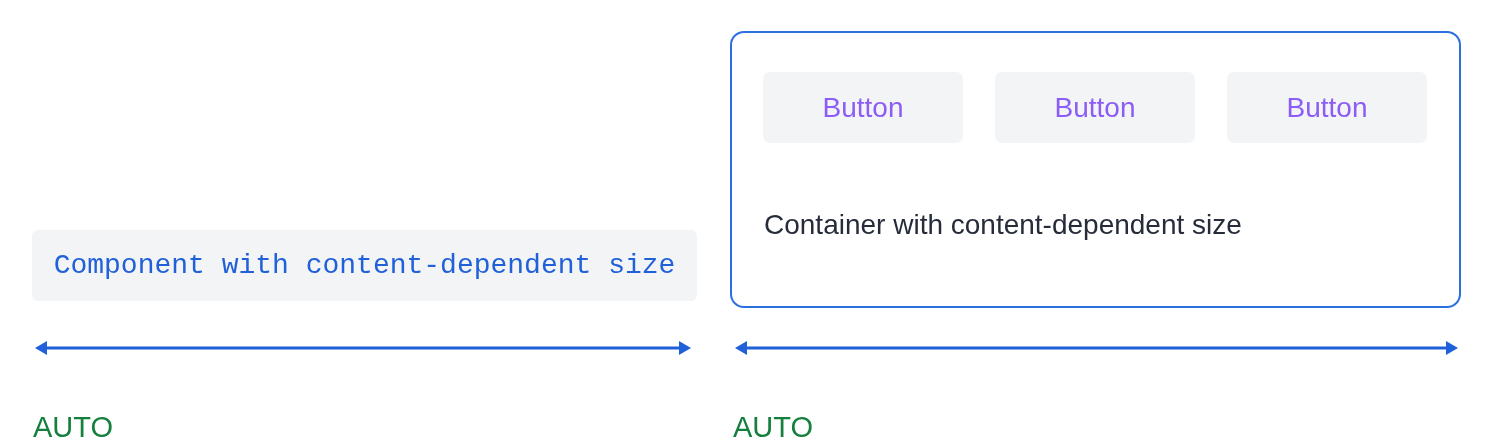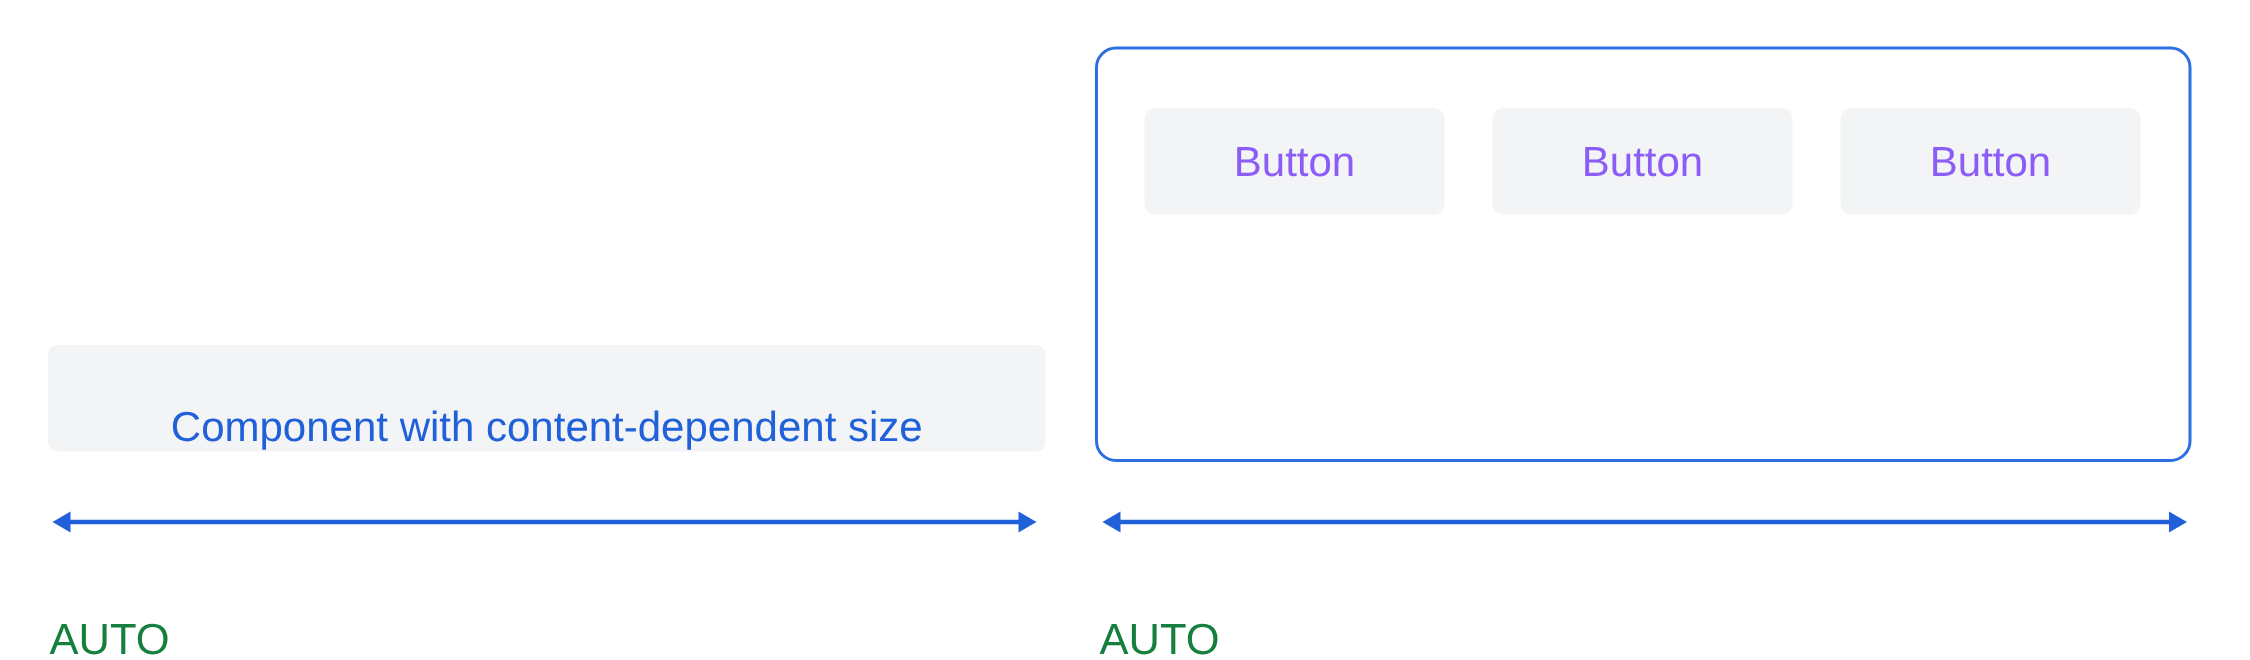--- a/index.html
+++ b/index.html
@@ -4,22 +4,22 @@
   <style>
     html, body { margin: 0; padding: 0; }
     body {
       width: 1500px; height: 440px; background: #ffffff;
       position: relative; overflow: hidden;
       font-family: "Liberation Sans", "DejaVu Sans", sans-serif;
     }
     .component {
       position: absolute; left: 32px; top: 230px; width: 665px; height: 71px;
       background: #f3f4f6; border-radius: 6px;
-      display: flex; align-items: flex-end; justify-content: center;
-      color: #2060d8; font-size: 28px;
+      display: flex; align-items: center; justify-content: center;
+      color: #2060d8; font-size: 28px; font-family: Liberation Mono, monospace;
     }
     .container {
       position: absolute; left: 730px; top: 31px; width: 727px; height: 273px;
       border: 2px solid #2b6fe0; border-radius: 14px; box-sizing: content-box;
     }
     .btn {
       position: absolute; top: 39px; width: 200px; height: 71px;
       background: #f3f4f6; border-radius: 7px; border: none;
       color: #8b5cf6; font-size: 28px;
       display: flex; align-items: center; justify-content: center;
@@ -41,20 +41,21 @@
 <body>
 
 <div class="component">
   <span>Component with content-dependent size</span>
 </div>
 
 <div class="container">
   <button class="btn" style="left:31px">Button</button>
   <button class="btn" style="left:263px">Button</button>
   <button class="btn" style="left:495px">Button</button>
+  <div class="container-label">Container with content-dependent size</div>
 </div>
 
 <svg class="arrow" style="left:33px; width:660px" viewBox="0 0 660 20">
   <line x1="10" y1="10" x2="650" y2="10" stroke="#2060d8" stroke-width="3"></line>
   <polygon points="2,10 14,3 14,17" fill="#2060d8"></polygon>
   <polygon points="658,10 646,3 646,17" fill="#2060d8"></polygon>
 </svg>
 <div class="auto-label" style="left:33px; width:660px">AUTO</div>
 
 <svg class="arrow" style="left:733px; width:727px" viewBox="0 0 727 20">

